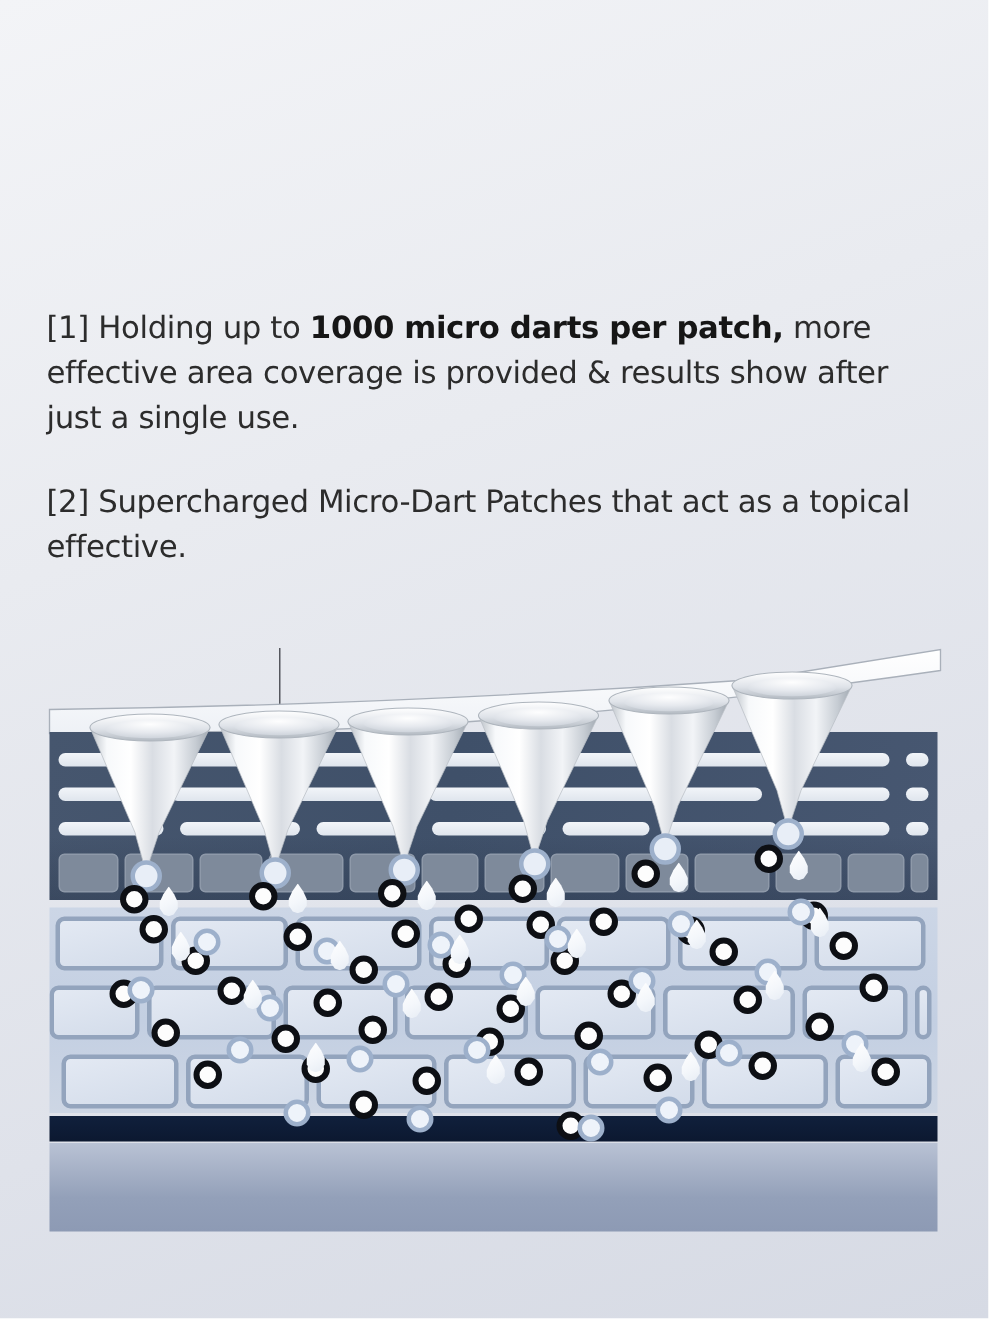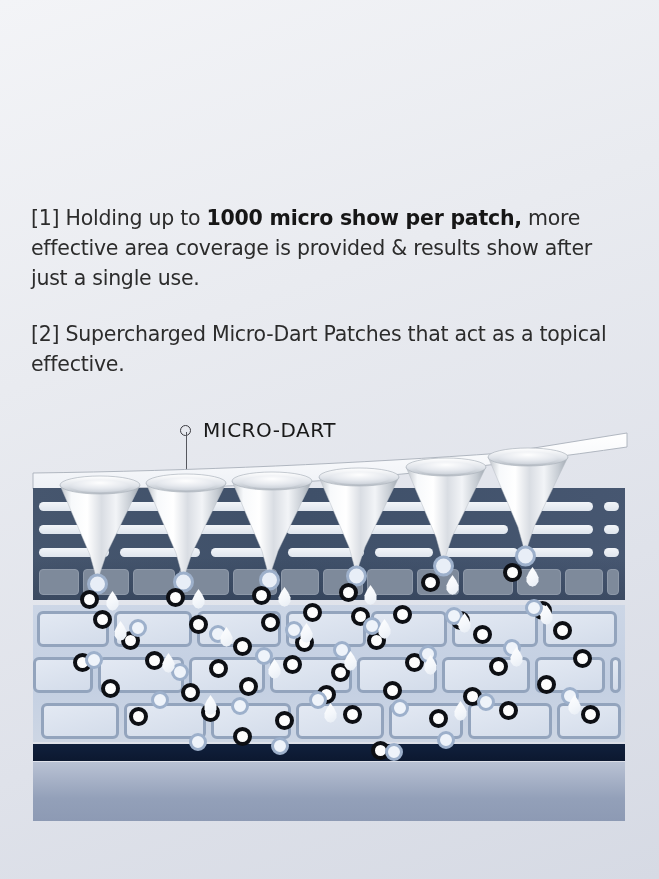--- a/index.html
+++ b/index.html
@@ -200,29 +200,25 @@
     width: 0; height: 0;
   }
 </style>
 </head>
 <body>
 
 <div id="page">
 
 
   <div id="copy">
-    <div class="para p1"><span>[1]</span><span> Holding up to </span><b>1000 micro show per patch,</b><span> more effective area coverage is provided &amp; results show after just a single use.</span></div>
+    <div class="para p1"><span>[1]</span><span> Holding up to </span><b>1000 micro darts per patch,</b><span> more effective area coverage is provided &amp; results show after just a single use.</span></div>
 
     <div class="para p2"><span>[2]</span><span> Supercharged Micro-Dart Patches that act as a topical effective.</span></div>
   </div>
 
-  <div id="callout">
-    <span id="callout-dot"></span>
-    <span id="callout-text">MICRO-DART</span>
-  </div>
   <div id="leader-line"></div>
 
   <div id="diagram">
 
     <svg id="patch-film" viewBox="0 0 594 70">
       <defs>
         <linearGradient id="filmGrad" x1="0" y1="0" x2="0" y2="1">
           <stop offset="0" stop-color="#ffffff"></stop>
           <stop offset="1" stop-color="#eef1f6"></stop>
         </linearGradient>

